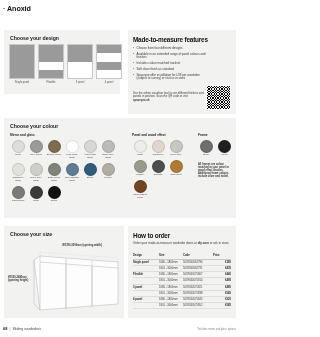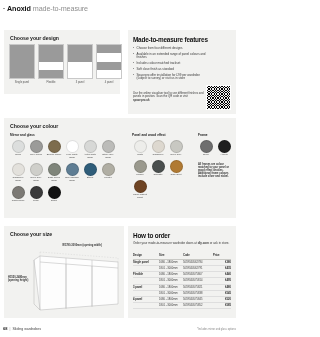--- a/index.html
+++ b/index.html
@@ -83,21 +83,20 @@
   .ft-right{position:absolute;right:4px;bottom:6px;font-size:2.6px;color:#8a8a8a;}
 </style>
 </head>
 <body>
 
 <div class="page">
 
   <div class="hdr">
     <span class="hdr-dash"></span>
     <span class="hdr-bold">Anoxid</span>
-    <span class="hdr-light">made-to-measure</span>
   </div>
 
   <div class="panel-design">
     <div class="sec-title" style="position:absolute;left:6px;top:5px;">Choose your design</div>
     <div class="design-row" id="design-row">
         <div class="design-item">
           <div class="door">
             <div class="seg g" style="height: 25%;"></div>
             <div class="seg g" style="height: 25%;"></div>
             <div class="seg g" style="height: 25%;"></div>

